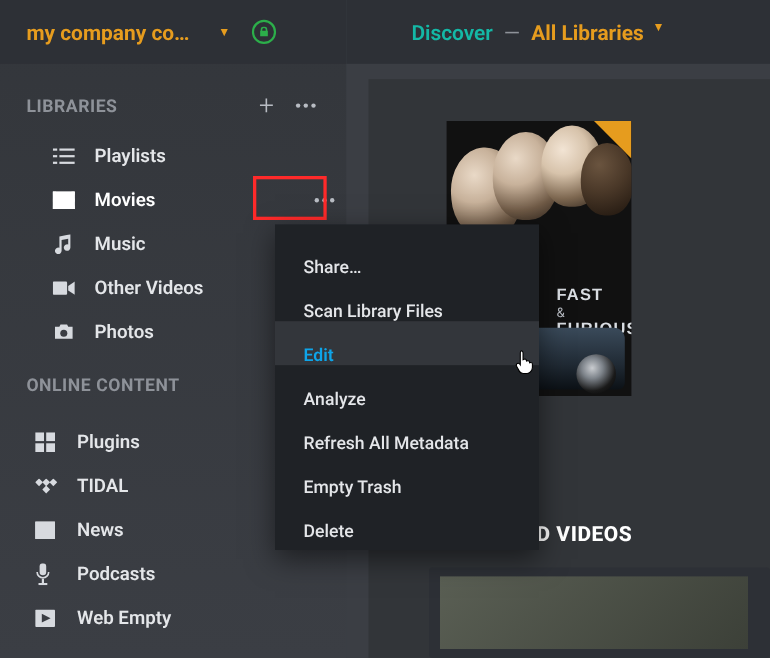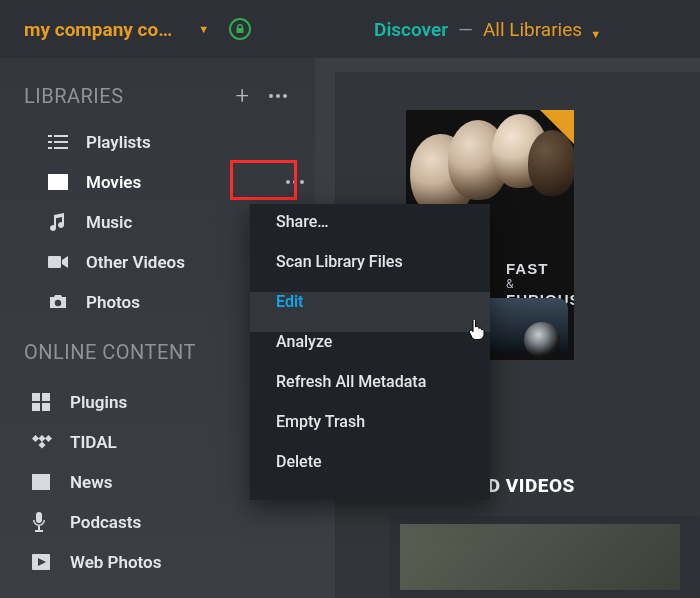--- a/index.html
+++ b/index.html
@@ -5,39 +5,39 @@
   * { margin:0; padding:0; box-sizing:border-box; font-family:-apple-system,BlinkMacSystemFont,"Segoe UI",Roboto,Helvetica,Arial,sans-serif; }
   body { width:700px; height:598px; background:#3b3e44; overflow:hidden; position:relative; }
   .sidebar { position:absolute; left:0; top:0; width:315px; height:598px; background:linear-gradient(to bottom,#33363b 0%,#3b3e44 100%); }
   .header-row { position:absolute; left:0; top:0; width:315px; height:58px; background:#2d3036; display:flex; align-items:center; padding-left:24px; }
   .server-name { color:#e69c1e; font-weight:700; font-size:19px; cursor:pointer; display:flex; align-items:center; gap:26px; }
   .server-caret { color:#e69c1e; font-size:11px; }
   .lock-badge { margin-left:20px; width:22px; height:22px; border-radius:50%; border:2px solid #2cae4a; display:flex; align-items:center; justify-content:center; }
   .lock-badge svg { width:10px; height:10px; fill:#2cae4a; }
   .section-header { display:flex; align-items:center; padding:0 24px; height:40px; margin-top:70px; }
   .section-header.first { margin-top:0; position:absolute; top:76px; left:0; width:315px; }
-  .section-title { color:#8e9299; font-weight:400; font-size:20px; letter-spacing:0.5px; flex:1; }
+  .section-title { color:#8e9299; font-weight:700; font-size:16px; letter-spacing:0.5px; flex:1; }
   .hdr-actions { display:flex; gap:16px; align-items:center; }
   .plus-icon { color:#b8bcc3; font-size:24px; font-weight:300; line-height:1; cursor:pointer; }
   .dots { display:flex; gap:3px; cursor:pointer; padding:4px; }
   .dots span { width:4px; height:4px; border-radius:50%; background:#b8bcc3; }
   .nav-list { position:absolute; top:122px; left:16px; width:315px; }
   .nav-item { height:40px; display:flex; align-items:center; padding-left:32px; color:#e4e6e9; font-size:17px; font-weight:600; cursor:pointer; position:relative; }
   .nav-item .icon { width:26px; display:flex; align-items:center; justify-content:flex-start; margin-right:12px; }
   .nav-item.active { color:#ffffff; }
   .more-box { position:absolute; right:24px; top:8px; width:24px; height:24px; display:flex; align-items:center; justify-content:center; }
   .highlight-rect { position:absolute; left:230px; top:160px; width:67px; height:40px; border:3px solid #ff2a2a; pointer-events:none; z-index:5; }
   .section2 { position:absolute; top:340px; left:0; width:315px; padding:0 24px; }
   .nav-list2 { position:absolute; top:382px; left:0; width:315px; }
 
   .main { position:absolute; left:315px; top:0; width:385px; height:598px; background:#3b3e44; }
   .main-header { height:58px; background:#2d3036; display:flex; align-items:center; padding-left:42px; width:100%; }
   .discover { color:#14b8a6; font-size:19px; font-weight:600;margin-left:17px; }
   .dash { color:#8e9299; margin:0 10px; font-size:19px; }
-  .all-lib { color:#e69c1e; font-size:19px; font-weight:400; display:flex; align-items:flex-end; gap:8px; cursor:pointer; }
+  .all-lib { color:#e69c1e; font-size:19px; font-weight:700; display:flex; align-items:flex-start; gap:8px; cursor:pointer; }
   .content-pane { position:absolute; left:20px; top:72px; right:0; bottom:0; background:#323539; }
 
   .poster-wrap { position:absolute; left:406px; top:86px; width:168px; }
   .poster { width:168px; height:250px; background:#111; position:relative; overflow:hidden; display:flex; align-items:center; justify-content:center;margin-top:24px; }
   .corner { position:absolute; top:0; right:0; width:0; height:0; border-left:34px solid transparent; border-top:34px solid #e69c1e; }
   .face { position:absolute; border-radius:50% 50% 45% 45%; background:radial-gradient(circle at 35% 30%, #e9d9c7 0%, #c8b29b 35%, #6f5a46 70%, #2a211a 100%); }
   .face.f1 { width:64px; height:82px; left:4px; top:24px; transform:rotate(-4deg); }
   .face.f2 { width:60px; height:80px; left:42px; top:10px; }
   .face.f3 { width:56px; height:74px; left:86px; top:4px; background:radial-gradient(circle at 35% 30%, #f2e4d4 0%, #d7c3ab 35%, #7d6750 70%, #2a211a 100%); }
   .face.f4 { width:48px; height:66px; left:122px; top:20px; background:radial-gradient(circle at 35% 30%, #6a543f 0%, #4a3828 45%, #1d140d 100%); }
@@ -48,21 +48,21 @@
   .car { position:absolute; bottom:6px; left:6px; right:6px; height:56px; background:linear-gradient(to bottom,#3a4a5a 0%, #202a34 60%, #0c1116 100%); border-radius:10px 10px 6px 6px; }
   .wheel { position:absolute; bottom:-4px; width:36px; height:36px; border-radius:50%; background:radial-gradient(circle at 40% 35%, #c9ccd0 0%, #7d838a 30%, #1a1a1a 65%, #000 100%); }
   .wheel.w1 { right:8px; }
   .poster-title { color:#e4e6e9; font-size:18px; font-weight:600; margin-top:12px; text-align:left; padding-left:2px; }
 
   .section-heading-main { position:absolute; left:420px; top:474px; color:#ffffff; font-size:19px; font-weight:800; letter-spacing:0.5px; }
   .thumb-row { position:absolute; left:390px; top:516px; right:0; height:82px; background:#2d3036; border-radius:3px; }
   .thumb-inner { position:absolute; left:10px; top:8px; width:280px; height:66px; background:linear-gradient(135deg,#5a5f54 0%, #3c4038 100%); }
 
   .context-menu { position:absolute; left:250px; top:204px; width:240px; background:#1f2226; box-shadow:0 8px 24px rgba(0,0,0,0.5); padding:8px 0; z-index:10; }
-  .menu-item { height:40px; display:flex; align-items:flex-start; padding-left:26px; color:#e4e6e9; font-size:16px; font-weight:500; cursor:pointer; }
+  .menu-item { height:40px; display:flex; align-items:flex-end; padding-left:26px; color:#e4e6e9; font-size:16px; font-weight:500; cursor:pointer; }
   .menu-item:hover, .menu-item.hover { background:#33363b; color:#0ea5e9; font-weight:600; }
   .cursor { position:absolute; width:18px; height:22px; z-index:20; }
   .cursor svg { width:100%; height:100%; }
 
   
   .ic { fill:#d7dadf; }
   .nav-item.active .ic { fill:#ffffff; }
 </style>
 </head>
 <body>
@@ -206,21 +206,21 @@
         </span>
       <span>Podcasts</span>
     </div>
     <div class="nav-item">
       <span class="icon">
           <svg width="18" height="16" viewBox="0 0 18 16">
             <rect class="ic" x="0" y="0" width="18" height="16" rx="1"></rect>
             <path fill="#3b3e44" d="M6 4l8 4-8 4z"></path>
           </svg>
         </span>
-      <span>Web Photos</span>
+      <span>Web Empty</span>
     </div>
   </div>
 </div>
 
 <div class="highlight-rect"></div>
 
 <div class="main">
   <div class="main-header">
     <span class="discover">Discover</span>
     <span class="dash">—</span>

